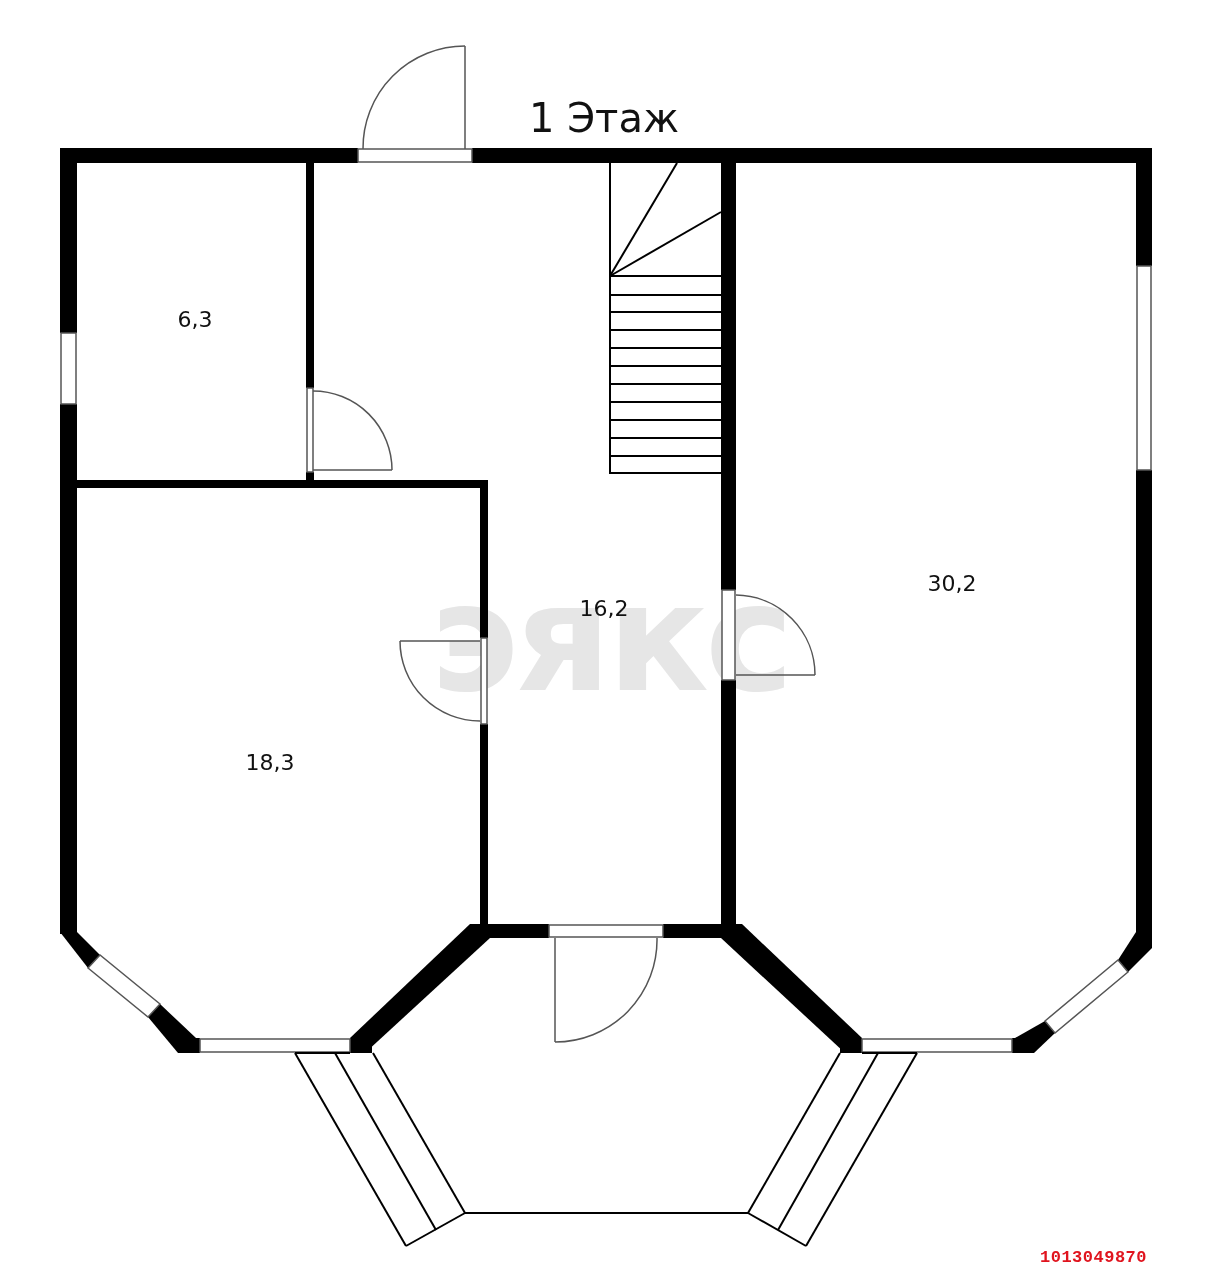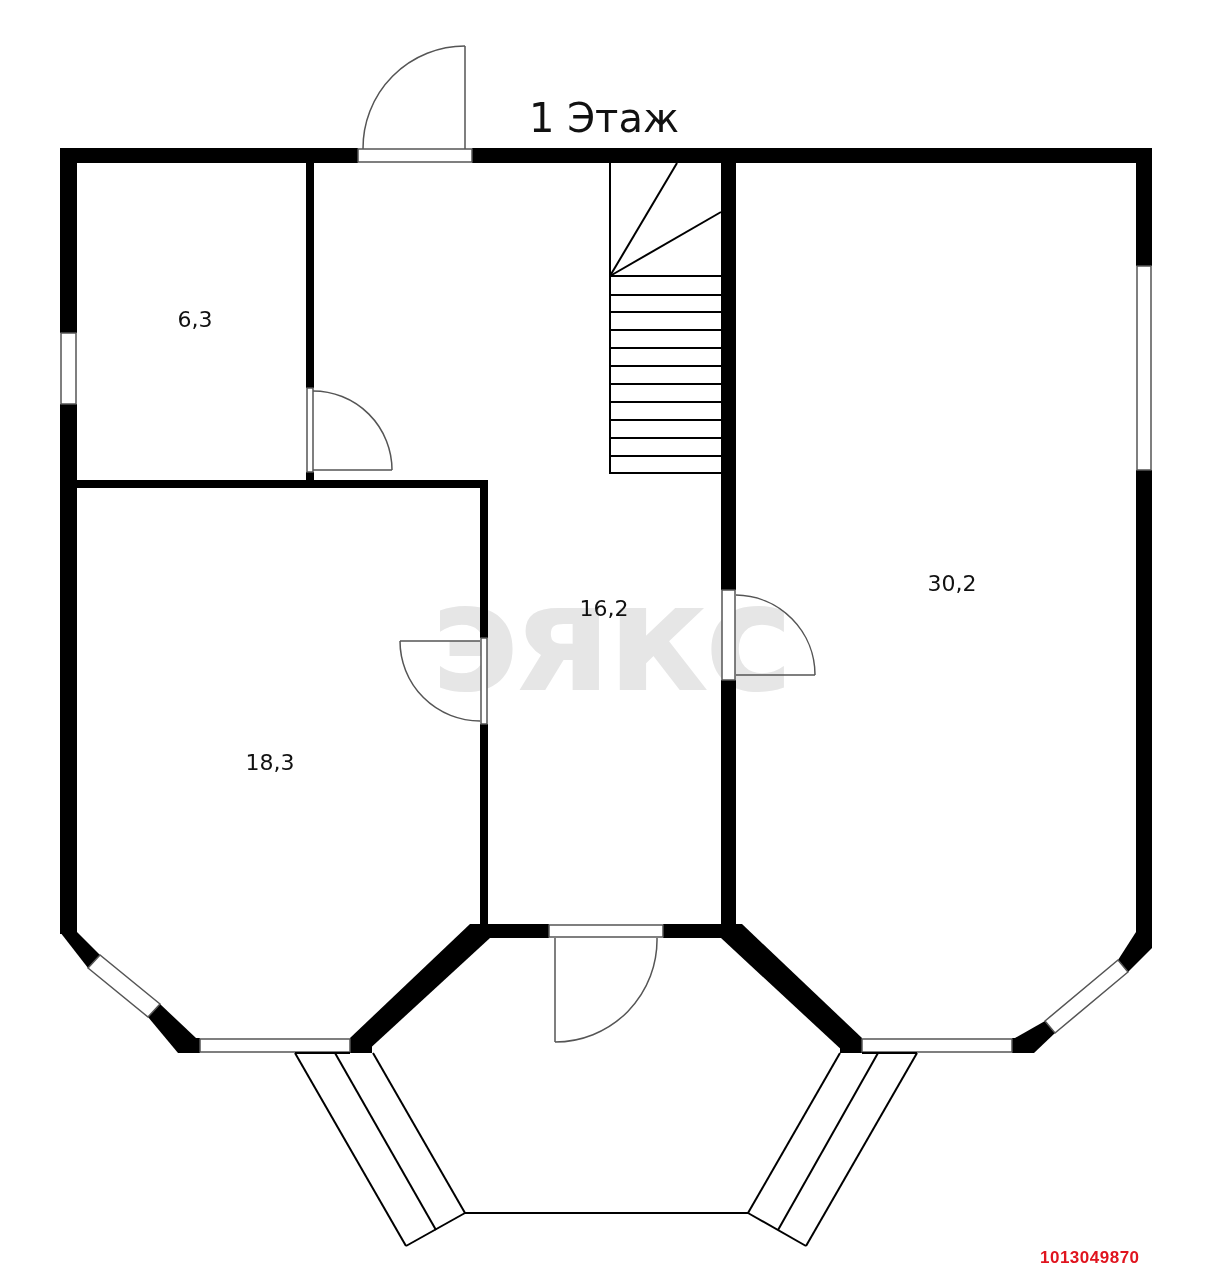--- a/index.html
+++ b/index.html
@@ -5,21 +5,21 @@
   html, body { margin: 0; padding: 0; background: #ffffff; }
   body { width: 1216px; height: 1280px; position: relative; overflow: hidden; font-family: "DejaVu Sans", sans-serif; }
   #plan { position: absolute; left: 0; top: 0; width: 1216px; height: 1280px; }
   .wall { fill: #000000; }
   .thin { stroke: #000000; stroke-width: 2; fill: none; }
   .door-line { stroke: #555555; stroke-width: 1.5; fill: none; }
   .opening { fill: #ffffff; stroke: #555555; stroke-width: 1.5; }
   .room-label { font-family: "DejaVu Sans", sans-serif; font-size: 22px; fill: #111111; }
   .title { font-family: "DejaVu Sans", sans-serif; font-size: 40px; fill: #111111; }
   .watermark { font-family: "DejaVu Sans", sans-serif; font-weight: bold; font-size: 150px; fill: #e6e6e6; letter-spacing: -4px; }
-  .listing-id { position: absolute; left: 1040px; top: 1248px; font-family: Liberation Sans, sans-serif; font-weight: bold; font-size: 17px; color: #e0141e; letter-spacing: 0.5px; }
+  .listing-id { position: absolute; left: 1040px; top: 1248px; font-family: Liberation Mono, monospace; font-weight: bold; font-size: 17px; color: #e0141e; letter-spacing: 0.5px; }
 </style>
 </head>
 <body>
 
 <svg id="plan" viewBox="0 0 1216 1280" xmlns="http://www.w3.org/2000/svg">
 
   <text class="watermark" x="610" y="690" text-anchor="middle">эякс</text>
 
   <text class="title" x="604" y="132" text-anchor="middle">1 Этаж</text>
 

